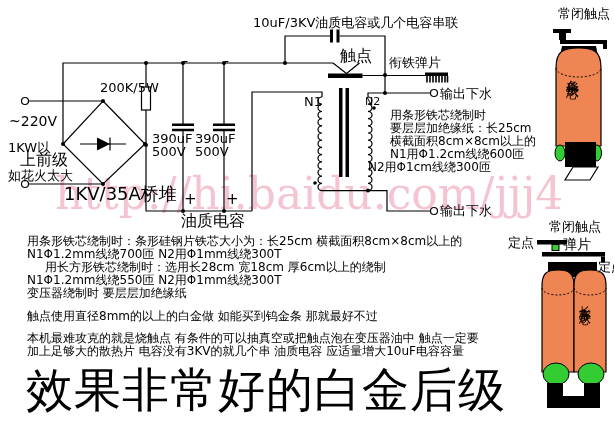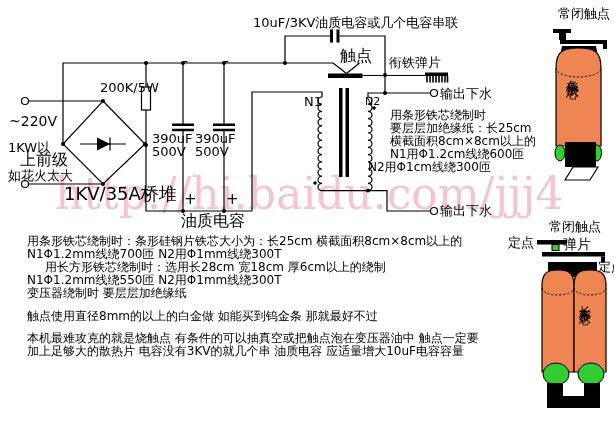--- a/index.html
+++ b/index.html
@@ -182,15 +182,16 @@
   </div>
 
   <div class="lbl" style="left:558px;top:7px;font-size:13px">常闭触点</div>
   <div class="lbl vert" style="left:566px;top:70px;font-size:13px">条形铁芯</div>
   <div class="lbl" style="left:549px;top:220px;font-size:13px">常闭触点</div>
   <div class="lbl" style="left:508px;top:236px;font-size:13px">定点</div>
   <div class="lbl" style="left:563px;top:238px;font-size:14px">弹片</div>
   <div class="lbl" style="left:598px;top:260px;font-size:13px;width:16px;overflow:hidden">定点</div>
   <div class="lbl vert" style="left:578px;top:296px;font-size:12px">长方形铁芯</div>
 
+  <div class="title" style="left:26px;top:359px;font-size:47px;letter-spacing:1px">效果非常好的白金后级</div>
 
   <div class="wm" style="left:55px;top:168px;font-size:44px">http://hi.baidu.com/jjj4</div>
 </div>
 
 </body></html>

